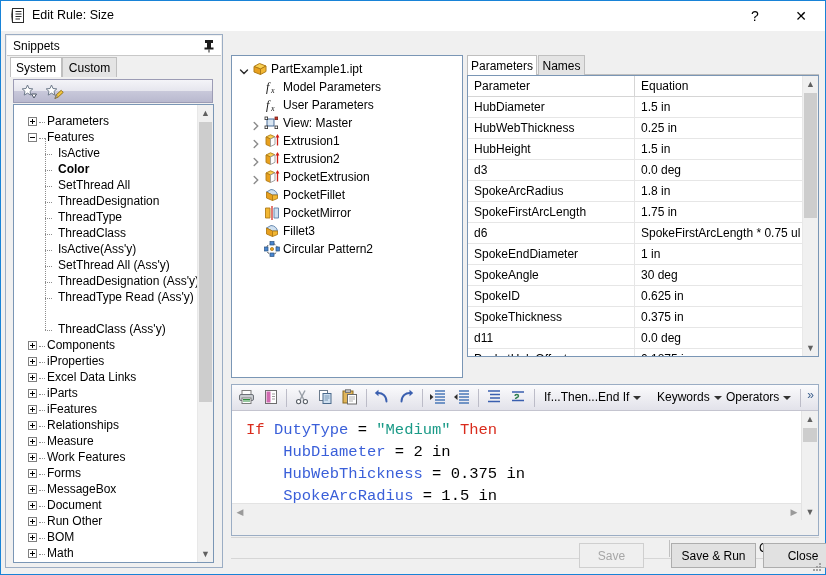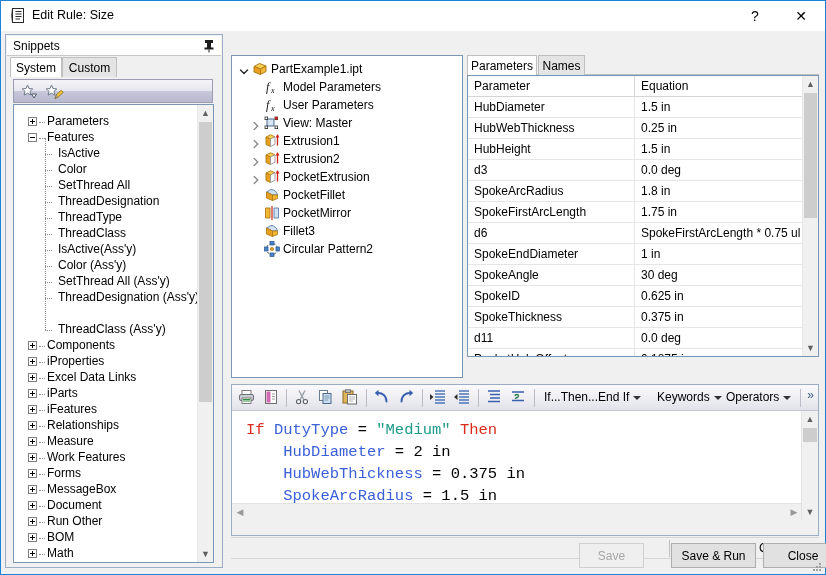--- a/index.html
+++ b/index.html
@@ -445,21 +445,21 @@
           </div>
           <div class="tnode" style="top: 0px; margin-top: 0px;">
             <span class="expander" style="left: 14px;"></span>
             <span class="dotstub" style="left: 25px; top: 8px; width: 6px;"></span>
             <span class="lbl" style="left: 33px;">Features</span>
           </div>
           <div class="tnode" style="top: 0px; margin-top: 0px;">
             <span class="dotconn" style="left: 31px; top: 8px;"></span>
             <span class="lbl" style="left: 44px;">IsActive</span>
           </div>
-          <div class="tnode" style="top: 0px; margin-top: 0px;">
+          <div class="tnode" style="top: 0px; margin-top: 0px; font-weight: bold;">
             <span class="dotconn" style="left: 31px; top: 8px;"></span>
             <span class="lbl" style="left: 44px;">Color</span>
           </div>
           <div class="tnode" style="top: 0px; margin-top: 0px;">
             <span class="dotconn" style="left: 31px; top: 8px;"></span>
             <span class="lbl" style="left: 44px;">SetThread All</span>
           </div>
           <div class="tnode" style="top: 0px; margin-top: 0px;">
             <span class="dotconn" style="left: 31px; top: 8px;"></span>
             <span class="lbl" style="left: 44px;">ThreadDesignation</span>
@@ -471,29 +471,29 @@
           <div class="tnode" style="top: 0px; margin-top: 0px;">
             <span class="dotconn" style="left: 31px; top: 8px;"></span>
             <span class="lbl" style="left: 44px;">ThreadClass</span>
           </div>
           <div class="tnode" style="top: 0px; margin-top: 0px;">
             <span class="dotconn" style="left: 31px; top: 8px;"></span>
             <span class="lbl" style="left: 44px;">IsActive(Ass'y)</span>
           </div>
           <div class="tnode" style="top: 0px; margin-top: 0px;">
             <span class="dotconn" style="left: 31px; top: 8px;"></span>
-            <span class="lbl" style="left: 44px;">Color (Ass'y)</span>
-          </div>
-          <div class="tnode" style="top: 0px; margin-top: 0px;">
-            <span class="dotconn" style="left: 31px; top: 8px;"></span>
             <span class="lbl" style="left: 44px;">SetThread All (Ass'y)</span>
           </div>
           <div class="tnode" style="top: 0px; margin-top: 0px;">
             <span class="dotconn" style="left: 31px; top: 8px;"></span>
             <span class="lbl" style="left: 44px;">ThreadDesignation (Ass'y)</span>
+          </div>
+          <div class="tnode" style="top: 0px; margin-top: 0px;">
+            <span class="dotconn" style="left: 31px; top: 8px;"></span>
+            <span class="lbl" style="left: 44px;">ThreadType Read (Ass'y)</span>
           </div>
           <div class="tnode" style="top: 0px; margin-top: 16px;">
             <span class="dotconn" style="left: 31px; top: 8px;"></span>
             <span class="lbl" style="left: 44px;">ThreadClass (Ass'y)</span>
           </div>
           <div class="tnode" style="top: 0px; margin-top: 0px;">
             <span class="expander plus" style="left: 14px;"></span>
             <span class="dotstub" style="left: 25px; top: 8px; width: 6px;"></span>
             <span class="lbl" style="left: 33px;">Components</span>
           </div>

